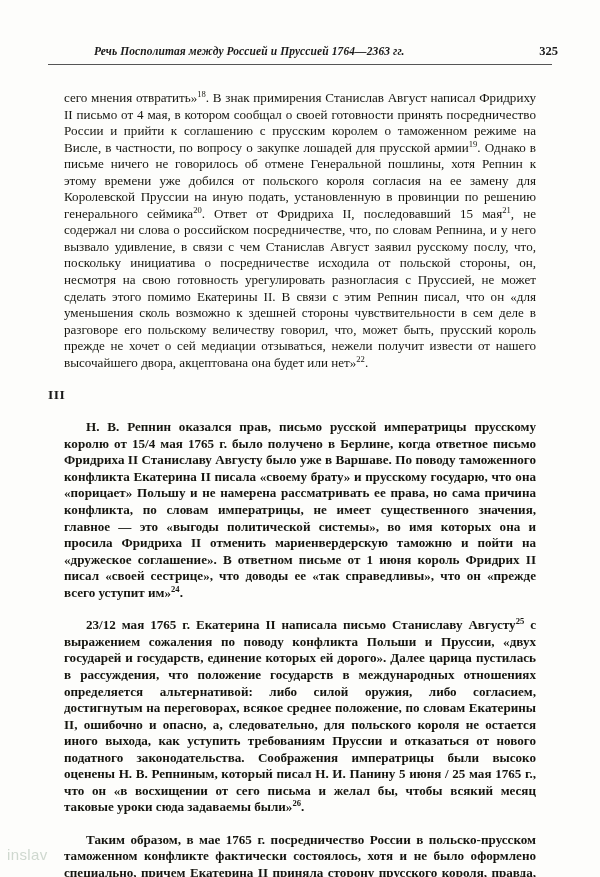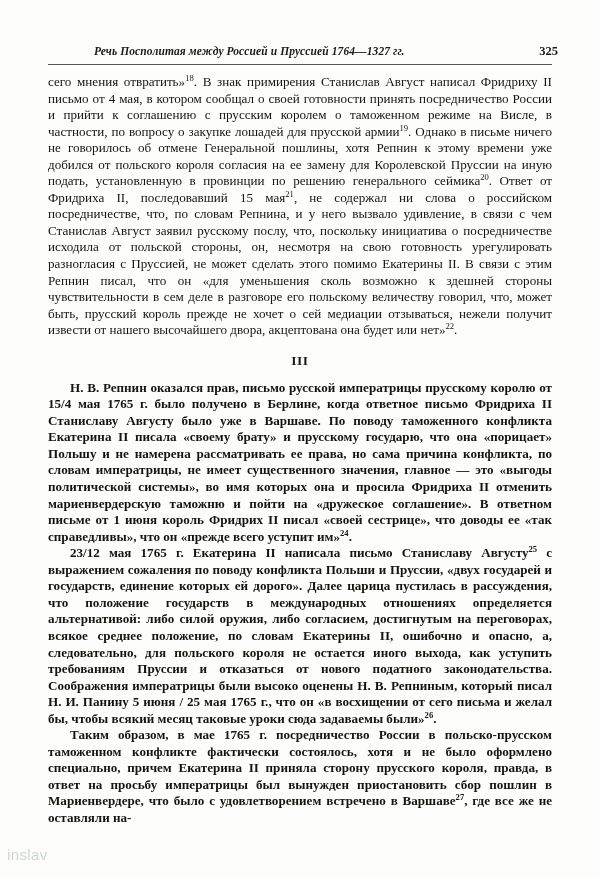--- a/index.html
+++ b/index.html
@@ -53,34 +53,34 @@
     height: 1px;
     background: #555;
   }
   .body {
     position: absolute;
     left: 48px;
     top: 74px;
     width: 504px;
   }
   p {
-    margin: 0;
+    margin: 16px;
     font-size: 13.1px;
     line-height: 16.55px;
     text-align: justify;
     text-justify: inter-word;
     hyphens: manual;
     color: #15150f;
   }
   p.indent {
     text-indent: 22px;
     font-weight: bold;
   }
   .section-num {
-    text-align: center;
+    text-align: left;
     font-size: 13.5px;
     font-weight: bold;
     margin: 14px 0 11px 0;
     letter-spacing: 0.5px;
   }
   sup {
     font-size: 8.6px;
     vertical-align: super;
     line-height: 0;
   }
@@ -93,21 +93,21 @@
     color: #cfd8cf;
     letter-spacing: 0.4px;
   }
 </style>
 </head>
 <body>
 
 <div class="page">
 
   <div class="header">
-    <span class="running-title">Речь Посполитая между Россией и Пруссией 1764—1327 гг.</span>
+    <span class="running-title">Речь Посполитая между Россией и Пруссией 1764—2363 гг.</span>
     <span class="page-number">325</span>
   </div>
 
   <div class="rule"></div>
 
   <div class="body">
 
     <p><span>сего мнения отвратить»</span><sup>18</sup><span>. В знак примирения Станислав Август написал Фридриху II письмо от 4 мая, в котором сообщал о своей готовности принять посредничество России и прийти к соглашению с прусским королем о таможенном режиме на Висле, в частности, по вопросу о закупке лошадей для прусской армии</span><sup>19</sup><span>. Однако в письме ничего не говорилось об отмене Генеральной пошлины, хотя Репнин к этому времени уже добился от польского короля согласия на ее замену для Королевской Пруссии на иную подать, установленную в провинции по решению генерального сеймика</span><sup>20</sup><span>. Ответ от Фридриха II, последовавший 15 мая</span><sup>21</sup><span>, не содержал ни слова о российском посредничестве, что, по словам Репнина, и у него вызвало удивление, в связи с чем Станислав Август заявил русскому послу, что, поскольку инициатива о посредничестве исходила от польской стороны, он, несмотря на свою готовность урегулировать разногласия с Пруссией, не может сделать этого помимо Екатерины II. В связи с этим Репнин писал, что он «для уменьшения сколь возможно к здешней стороны чувствительности в сем деле в разговоре его польскому величеству говорил, что, может быть, прусский король прежде не хочет о сей медиации отзываться, нежели получит извести от нашего высочайшего двора, акцептована она будет или нет»</span><sup>22</sup><span>.</span></p>
 
     <div class="section-num">III</div>

